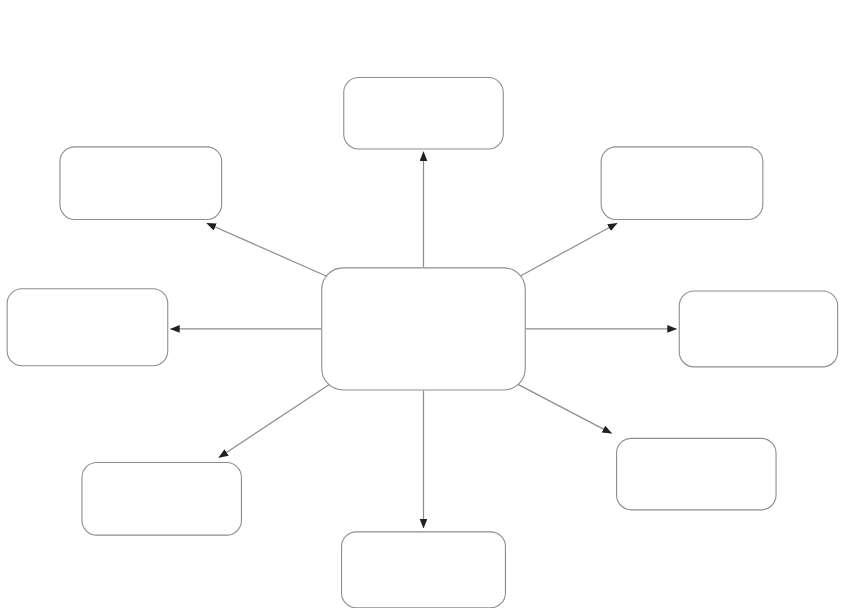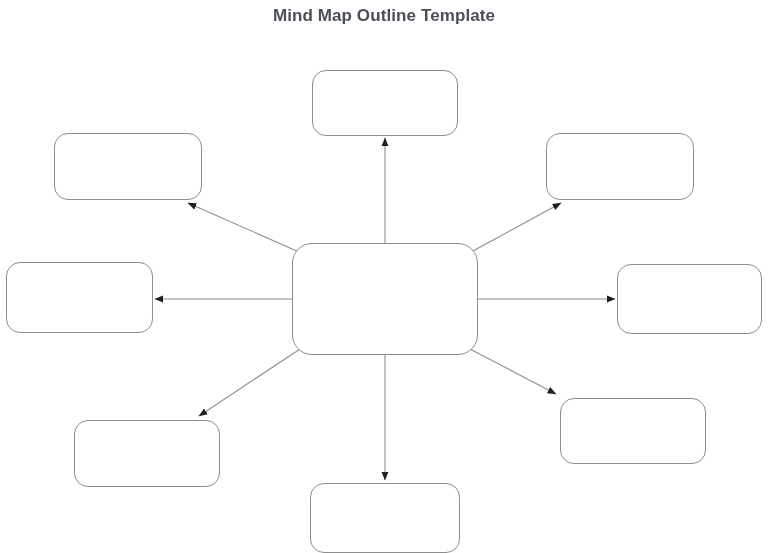--- a/index.html
+++ b/index.html
@@ -57,21 +57,20 @@
   .node-label {
     display: block;
     width: 100%;
   }
 </style>
 </head>
 <body>
 
 <div class="page">
 
-  <div class="title">Mind Map Outline Template</div>
 
   <svg class="canvas" viewBox="0 0 768 553" width="768" height="553" xmlns="http://www.w3.org/2000/svg">
     <defs>
       <marker id="arrowhead" markerWidth="9" markerHeight="9" refX="7.6" refY="3.2" orient="auto" markerUnits="strokeWidth">
         <path d="M 0 0 L 8 3.2 L 0 6.4 z" fill="#231f20"></path>
       </marker>
     </defs>
     <g id="connector-layer">
         <line x1="385" y1="243" x2="385" y2="138" stroke="#8d8d8d" stroke-width="1.1" marker-end="url(#arrowhead)"></line>
         <line x1="299" y1="252" x2="188" y2="203" stroke="#8d8d8d" stroke-width="1.1" marker-end="url(#arrowhead)"></line>

